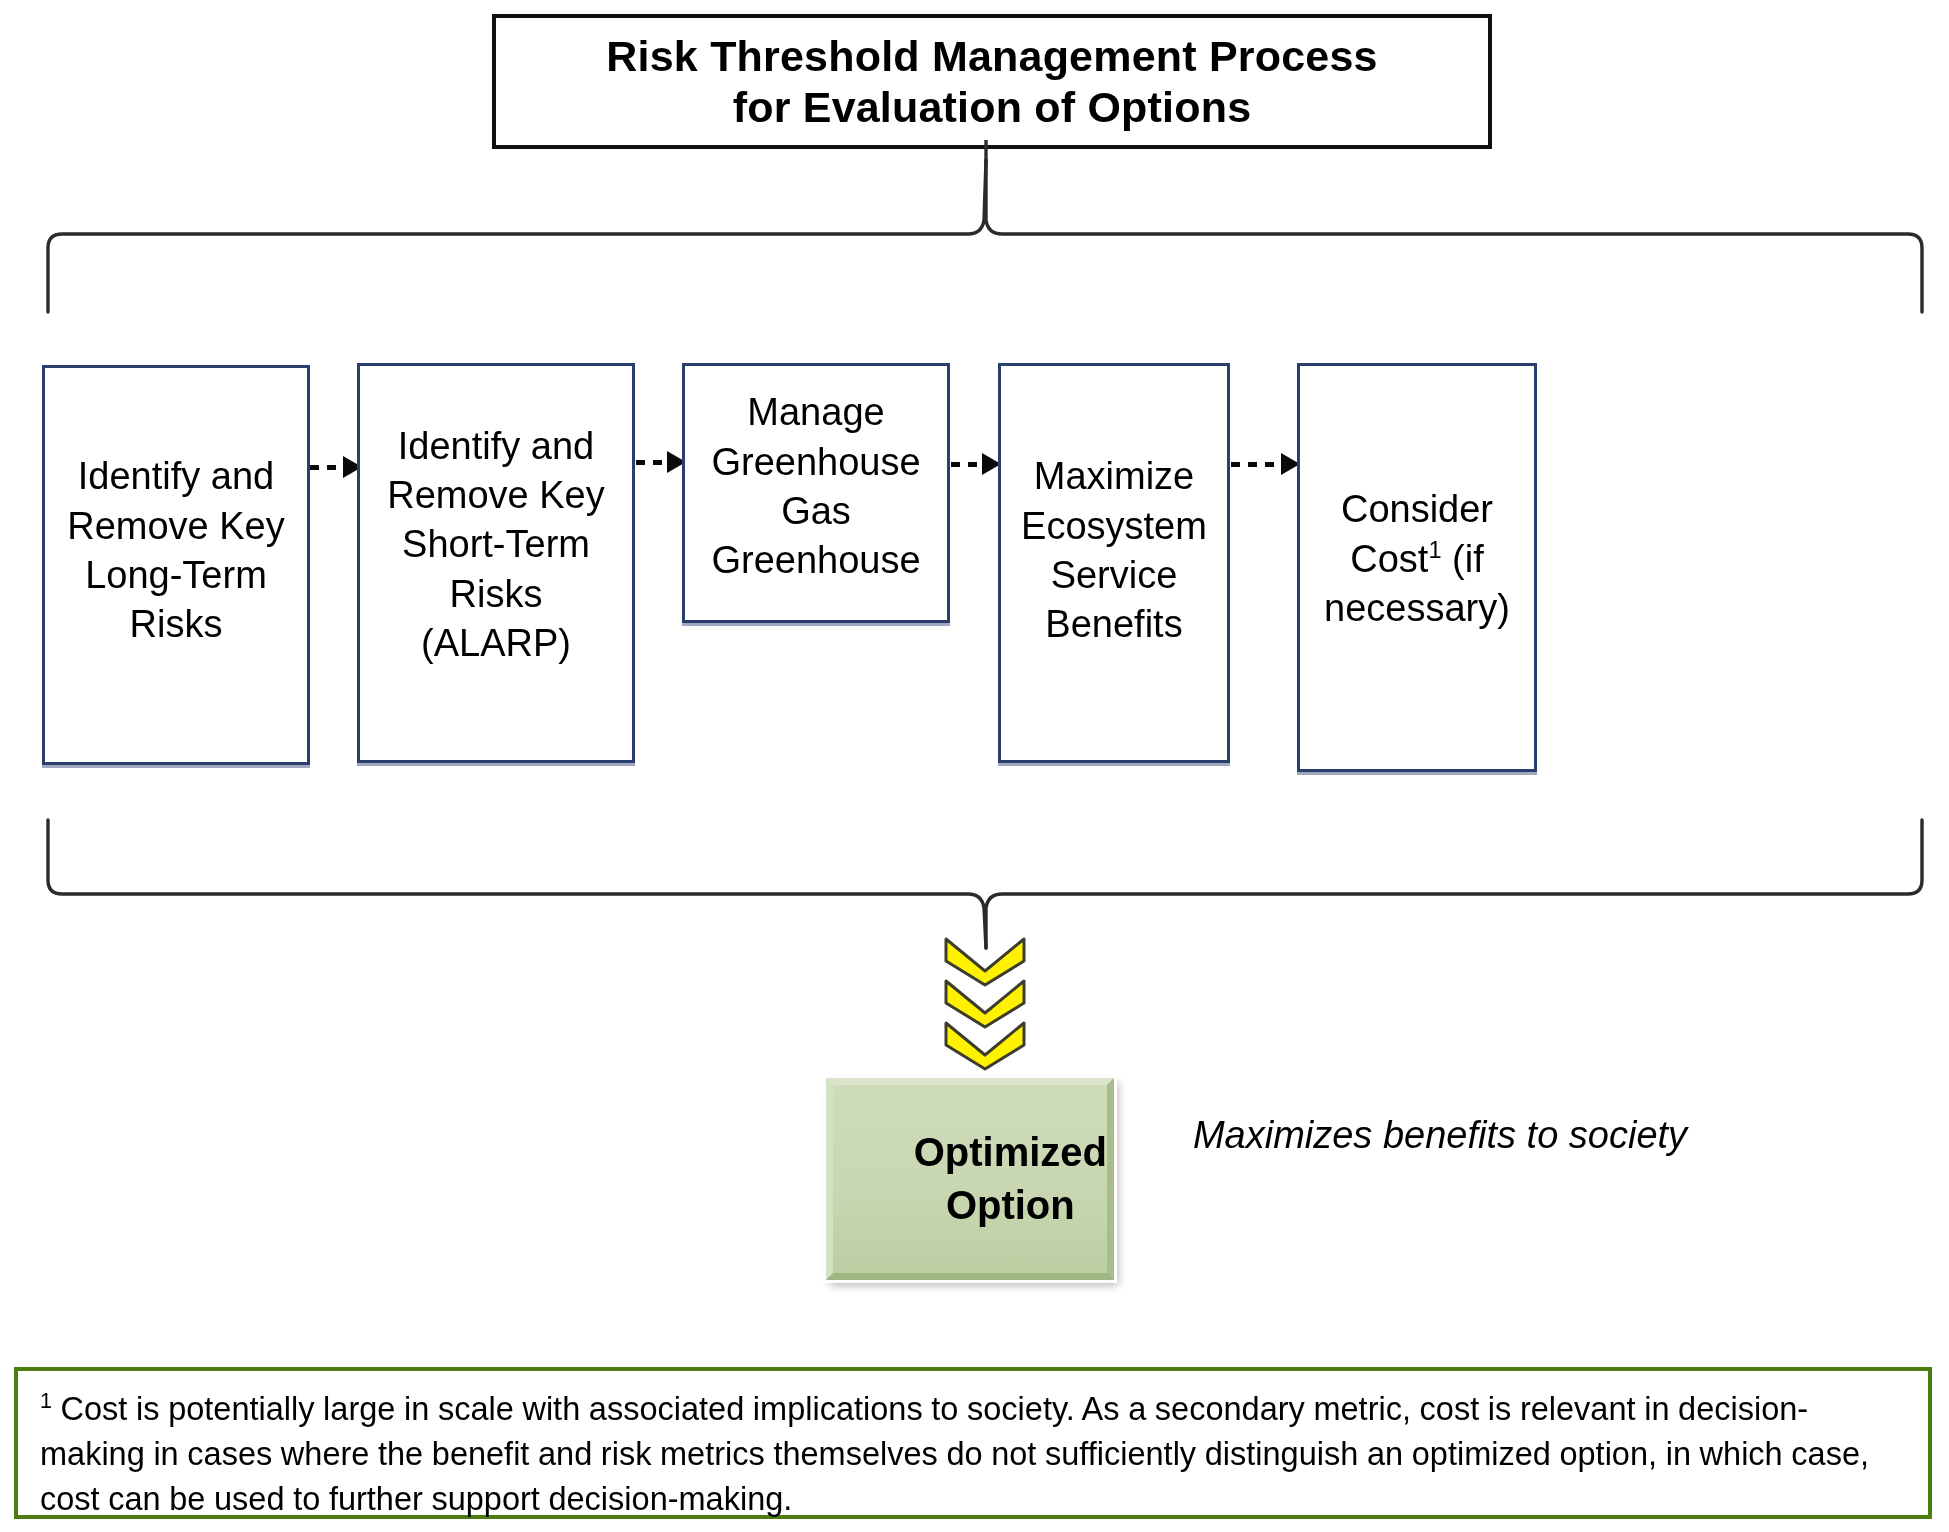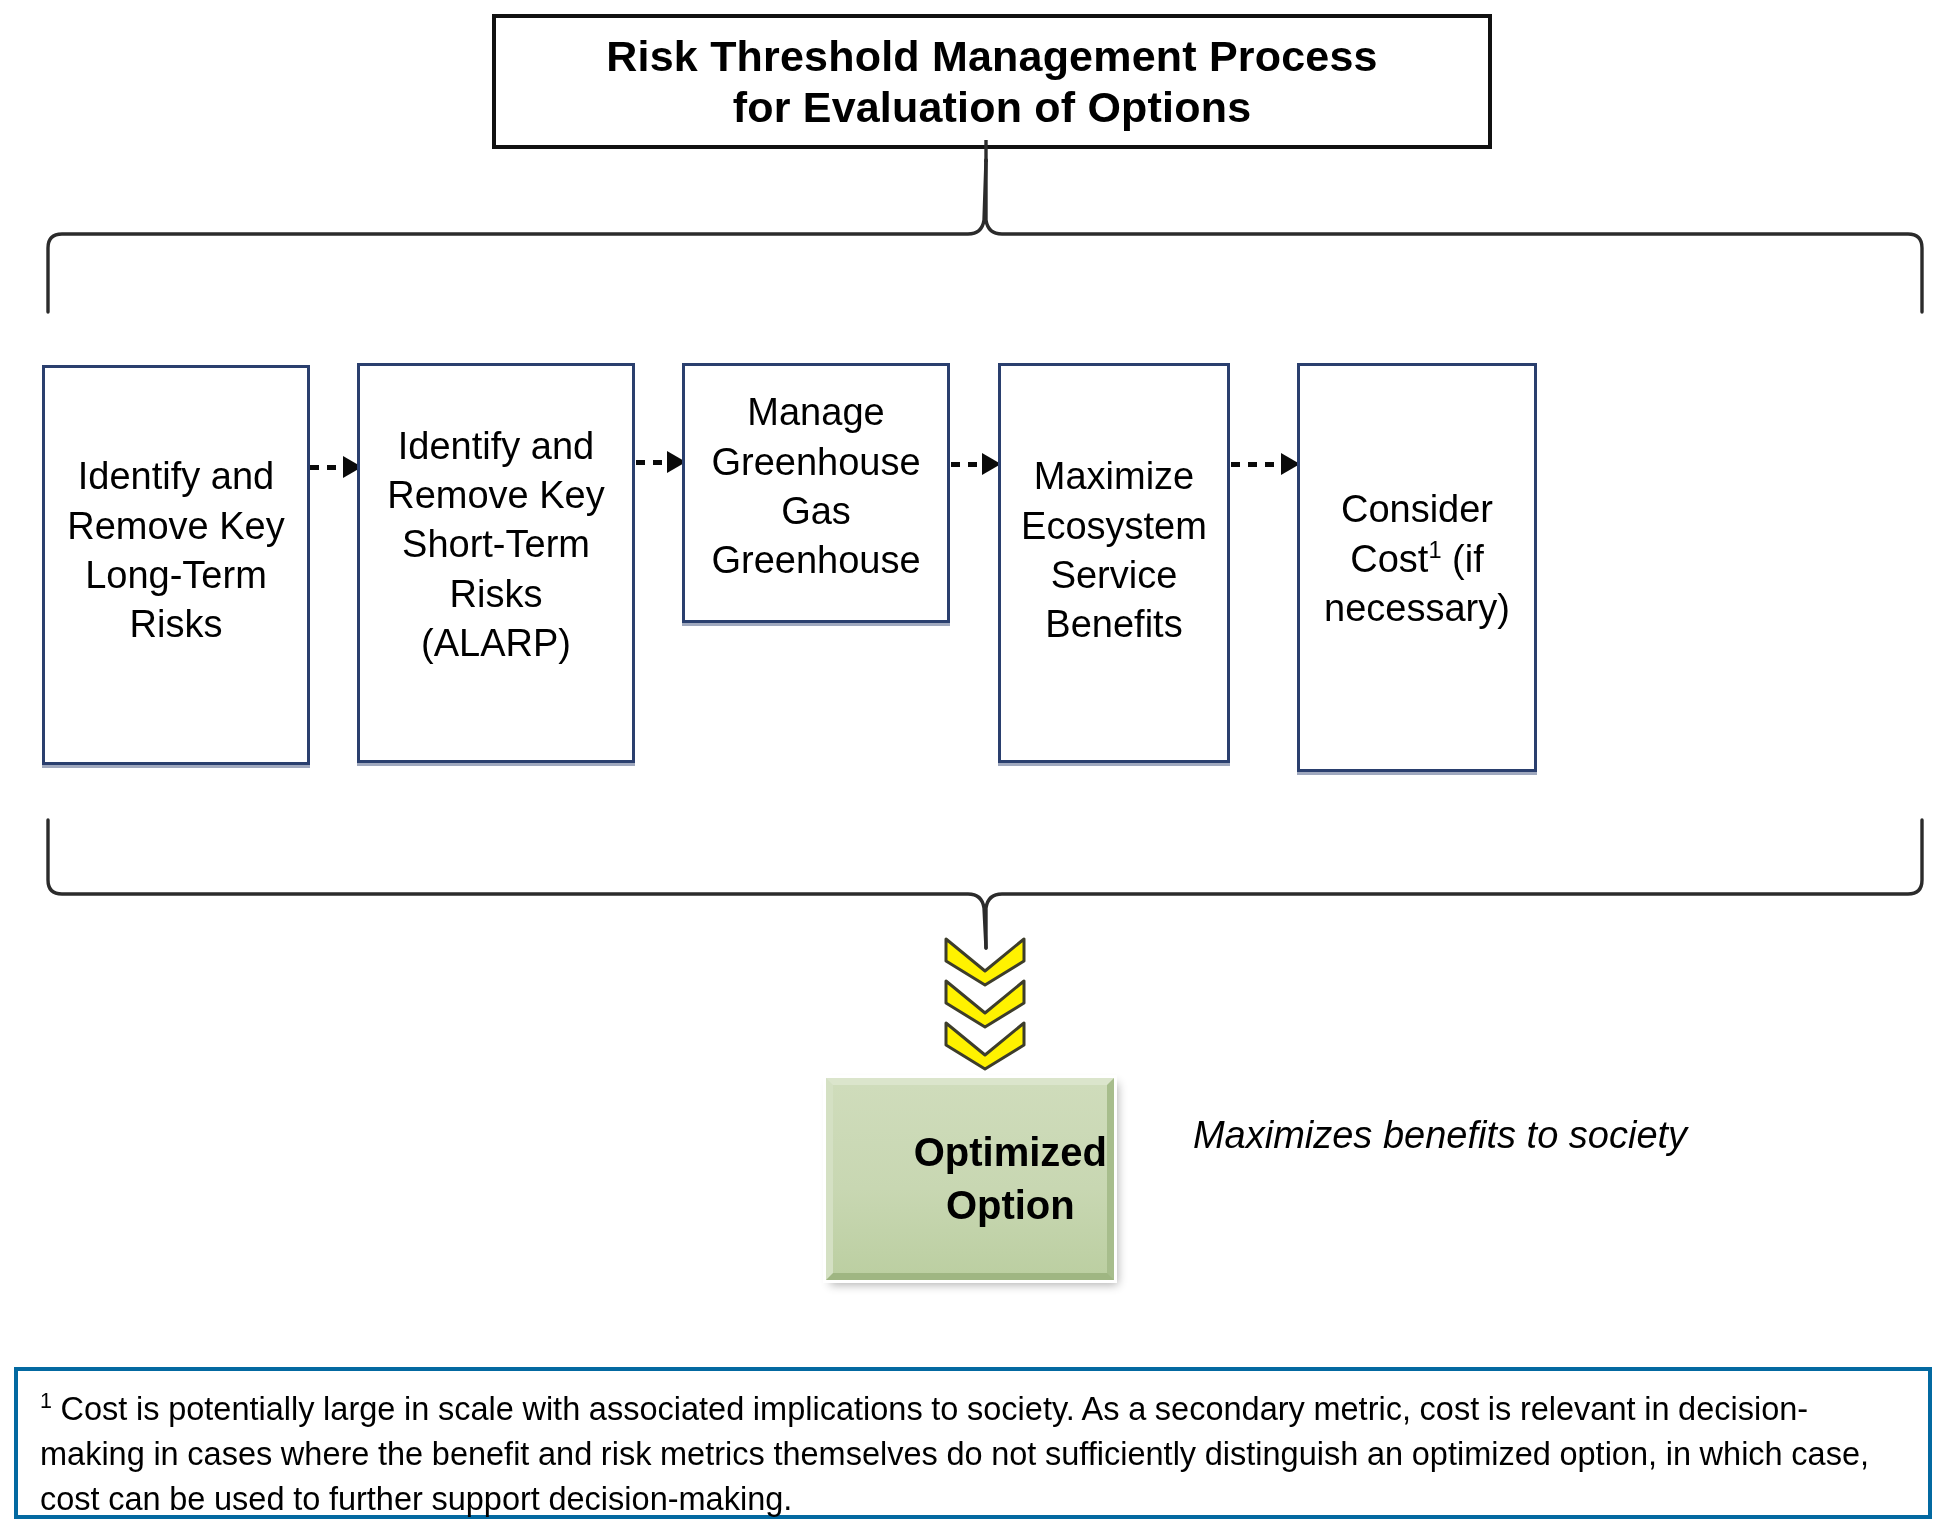--- a/index.html
+++ b/index.html
@@ -94,21 +94,21 @@
 
   
   #caption{
     position:absolute;left:1160px;top:1110px;width:560px;
     font-size:38px;font-style:italic;line-height:1.32;text-align:center;
   }
 
   
   #footnote-box{
     position:absolute;left:14px;top:1367px;width:1918px;height:152px;
-    border:4px solid #0369a1;background:#ffffff;box-sizing:border-box;
+    border:4px solid #4d7c0f;background:#ffffff;box-sizing:border-box;
     padding:16px 20px 10px 22px;
   }
   #footnote-box .fntext{
     font-size:32.5px;line-height:1.38;text-align:left;
     word-spacing:-0.4px;
   }
   #footnote-box .fntext sup{font-size:.66em;vertical-align:super;line-height:0;}
 </style>
 </head>
 <body>

